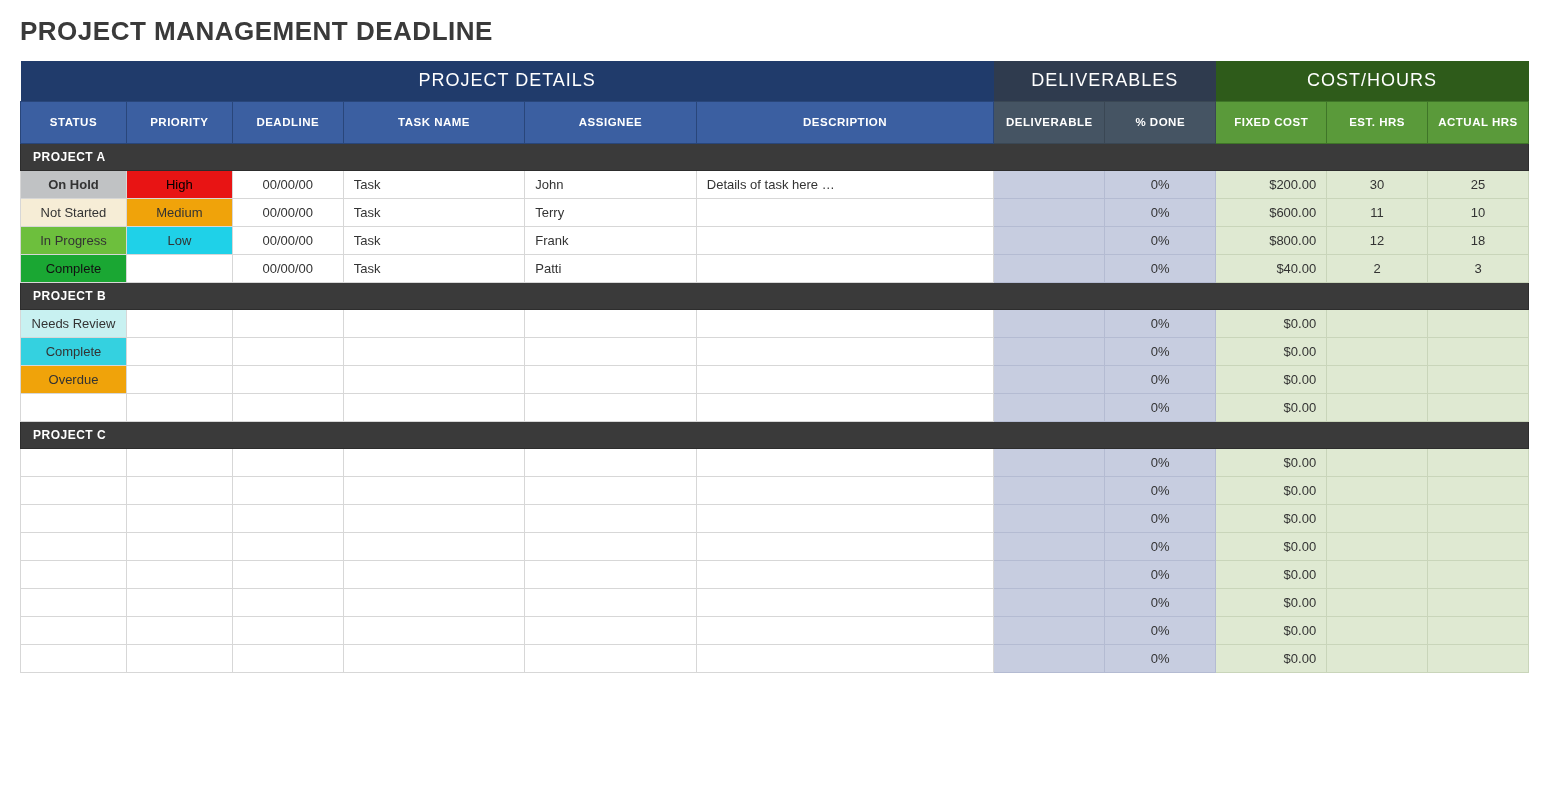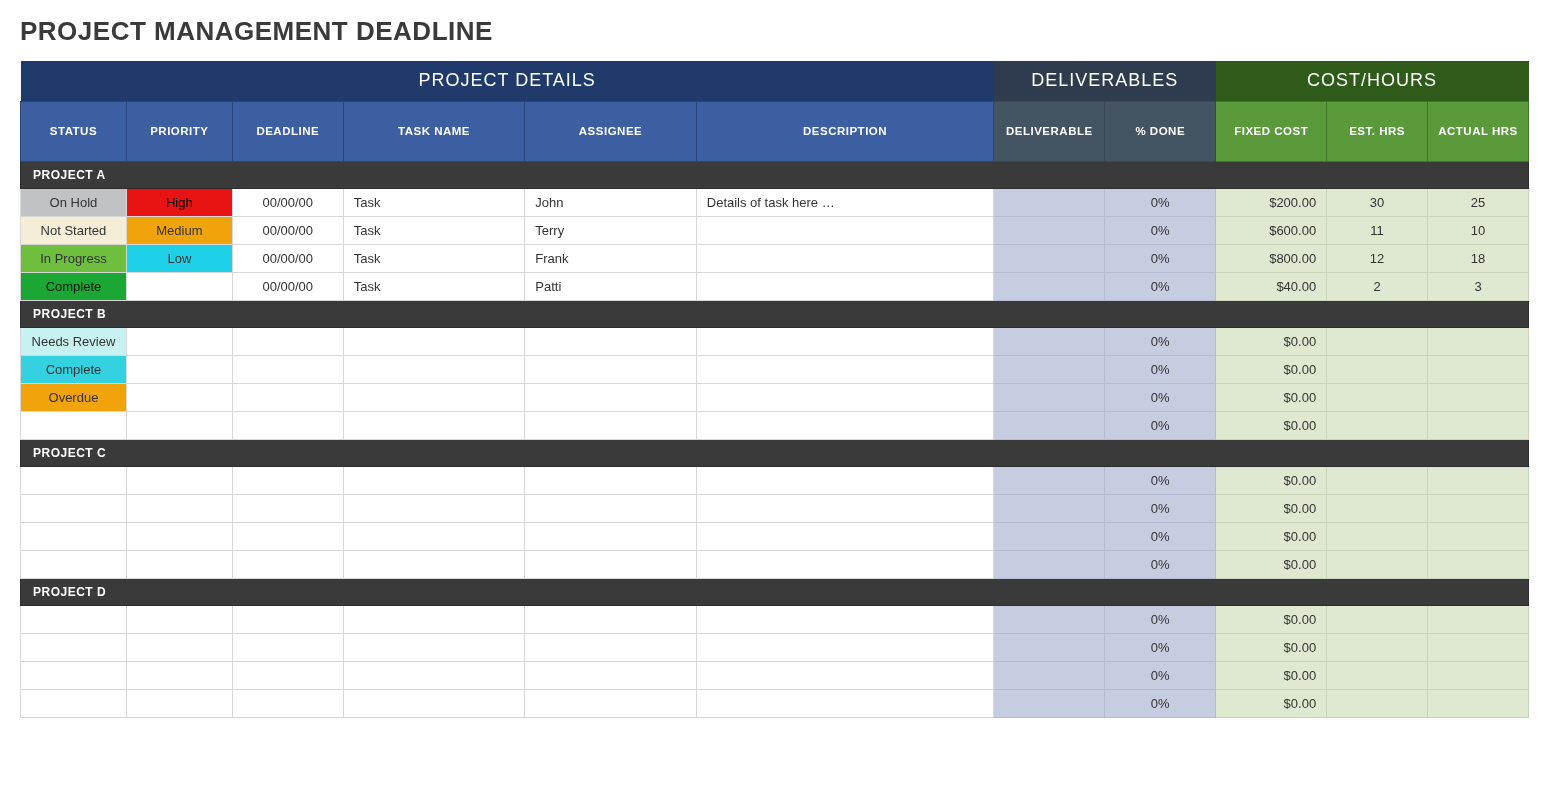--- a/index.html
+++ b/index.html
@@ -24,21 +24,21 @@
     table-layout: fixed;
     font-size: 13px;
     border-radius: 32px;
   }
   
   .sh { color:#fff; text-align:center; font-size:18px; font-weight:400; height:40px; letter-spacing:1px;}
   .sh-details { background:#203b6b; }
   .sh-deliv   { background:#2f3b4e; }
   .sh-cost    { background:#2e5b1a; }
   
-  .ch { color:#fff; text-align:center; font-size:11.5px; font-weight:700; height:60px; letter-spacing:.5px;}
+  .ch { color:#fff; text-align:center; font-size:11.5px; font-weight:700; height:42px; letter-spacing:.5px;}
   .ch-blue  { background:#3b5fa1; border:1px solid #29467a; }
   .ch-gray  { background:#455463; border:1px solid #3a4754; }
   .ch-green { background:#5a9a3a; border:1px solid #3f7528; }
   
   tr.section td {
     background:#3a3a3a;
     color:#fff;
     font-weight:700;
     font-size:12px;
     padding:6px 12px;
@@ -51,21 +51,21 @@
     height:28px;
     padding:4px 10px;
     background:#fff;
     font-size:13px;
   }
   td.cell.center { text-align:center; }
   td.cell.right  { text-align:right; }
   td.deliv { background:#c7cde0; border-color:#b4bbd2; }
   td.cost  { background:#dfe9d2; border-color:#c9d5ba; }
   
-  .bg-onhold      { background:#c0c2c4 !important; }
+  .bg-onhold      { background:#c0c2c4 !important;font-weight:bold; }
   .bg-notstarted  { background:#f6edd6 !important; }
   .bg-inprogress  { background:#6dbf3d !important; }
   .bg-complete    { background:#1aa733 !important; color:#111; }
   .bg-needsreview { background:#c8f1f1 !important; }
   .bg-approved    { background:#34d1e0 !important; }
   .bg-overdue     { background:#f0a30a !important; }
   .bg-high   { background:#e81414 !important; color:#000000; }
   .bg-medium { background:#f0a30a !important; }
   .bg-low    { background:#1fd1e8 !important; }
   
@@ -279,23 +279,20 @@
         <td class="cell center"></td>
         <td class="cell "></td>
         <td class="cell "></td>
         <td class="cell "></td>
         <td class="cell deliv"></td>
         <td class="cell deliv center">0%</td>
         <td class="cell cost right">$0.00</td>
         <td class="cell cost center"></td>
         <td class="cell cost center"></td>
       </tr>
-      <tr class="section">
-        <td colspan="11">PROJECT D</td>
-      </tr>
       <tr>
         <td class="cell center"></td>
         <td class="cell center"></td>
         <td class="cell center"></td>
         <td class="cell "></td>
         <td class="cell "></td>
         <td class="cell "></td>
         <td class="cell deliv"></td>
         <td class="cell deliv center">0%</td>
         <td class="cell cost right">$0.00</td>

